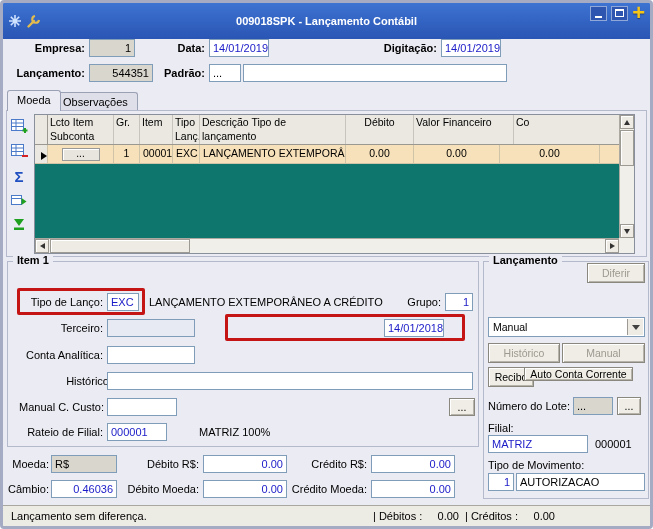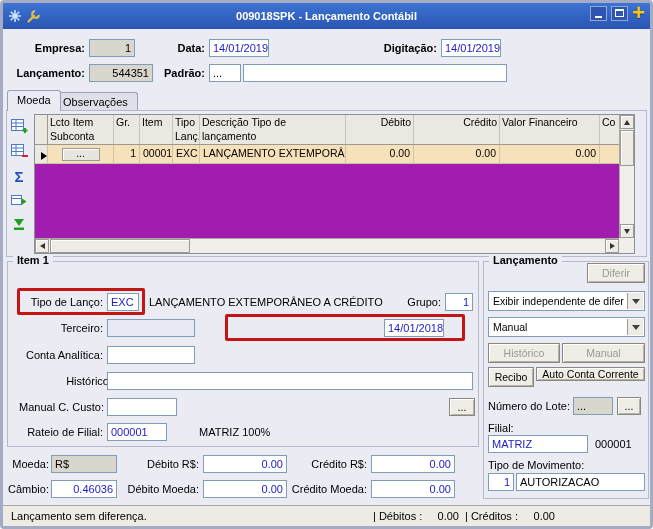--- a/index.html
+++ b/index.html
@@ -1,19 +1,19 @@
 <!DOCTYPE html>
 <html><head>
 <meta charset="utf-8">
 <style>
   *{margin:0;padding:0;box-sizing:border-box}
   body{background:#fff;font-family:"Liberation Sans",sans-serif}
   .win{position:relative;width:653px;height:529px;background:#EBEBF3;border:3px solid #A6ABC4;border-radius:4px;font-size:11px;color:#000;overflow:hidden}
   
-  .titlebar{position:absolute;top:0;left:0;right:0;height:26px;background:linear-gradient(180deg,#3D73D2,#2A55B4);display:flex;align-items:center;padding:1px 4px}
+  .titlebar{position:absolute;top:0;left:0;right:0;height:36px;background:linear-gradient(180deg,#3D73D2,#2A55B4);display:flex;align-items:center;padding:1px 4px}
   .ttitle{position:absolute;left:0;right:0;text-align:center;color:#fff;font-weight:bold;font-size:11px}
   .ticon{width:16px;height:16px;margin-right:3px;z-index:2;display:inline-flex}
   .tctrl{position:absolute;right:5px;top:2px;display:flex;align-items:center;gap:4px;z-index:2}
   .tbtn{width:17px;height:15px;background:#2E55B0;border:1px solid #8FA8D8;display:flex;align-items:center;justify-content:center}
   .min-glyph{width:7px;height:2px;background:#fff;margin-top:7px}
   .max-glyph{width:9px;height:8px;border:1px solid #fff;border-top-width:2px}
   .tplus{color:#F5C518;font-size:22px;font-weight:bold;line-height:16px;text-shadow:0 1px 1px rgba(0,0,0,.4)}
   
   .lbl{position:absolute;height:14px;line-height:13px;white-space:nowrap}
   .lbl.b{font-weight:bold}
@@ -25,26 +25,26 @@
   .fld.black{color:#000}
   .btn{position:absolute;background:#EFEDE5;border:1px solid #8A887E;box-shadow:inset 1px 1px 0 #fff,inset -1px -1px 0 #B6B4AA;display:flex;align-items:center;justify-content:center;font-size:10.5px;cursor:default;white-space:nowrap;overflow:hidden}
   .btn.dis{color:#9C9A90}
   
   .tab{position:absolute;padding:3px 9px;background:#DFDFE9;border:1px solid #9BA1B4;border-bottom:none;border-radius:3px 3px 0 0;height:18px;line-height:12px}
   .tab.active{background:#EBEBF3;height:21px;z-index:3;top:87px}
   .tabpage{position:absolute;left:3px;top:107px;width:641px;height:147px;border:1px solid #B4BACB;background:#EBEBF3}
   
   .gicon{position:absolute;width:18px;height:18px;display:flex;align-items:center;justify-content:center}
   
-  .grid{position:absolute;left:31px;top:111px;width:601px;height:140px;background:#a21caf;border:1px solid #8A8F9C;overflow:hidden}
+  .grid{position:absolute;left:31px;top:111px;width:601px;height:140px;background:#0f766e;border:1px solid #8A8F9C;overflow:hidden}
   .g-head{display:flex;height:30px;background:#EAE8E1;border-bottom:1px solid #9A9890}
   .g-cell{border-right:1px solid #C6C4BC;padding:1px 2px;font-size:10.5px;overflow:hidden;white-space:pre-line;line-height:1.3;flex:none}
   .w-mark{width:13px;background:#EAE8E1;border-right:1px solid #9A9890;padding:0}
   .w1{width:66px}.w2{width:26px}.w3{width:33px}.w4{width:27px}.w5{width:146px}.w6{width:68px}.w7{width:86px}.w8{width:100px}.w9{flex:1;border-right:none}
-  .num{text-align:right}
+  .num{text-align:center}
   .g-row{display:flex;height:19px;background:#F7E1BA}
   .g-row .g-cell{white-space:nowrap;padding:2px 3px;border-right:1px solid #CFC4A8;border-bottom:1px solid #CFC4A8;font-size:10.5px}
   .mark-tri{width:0;height:0;border-left:6px solid #000;border-top:4px solid transparent;border-bottom:4px solid transparent;margin:5px 0 0 3px}
   .mini{display:inline-block;width:38px;height:13px;background:#E8E5DE;border:1px solid #999;box-shadow:inset 1px 1px 0 #fff;text-align:center;line-height:9px;color:#000;font-size:10px}
   
   .vscroll{position:absolute;top:0;right:0;bottom:15px;width:15px;background:#F1EFE9;border-left:1px solid #ACA9A0}
   .hscroll{position:absolute;left:0;right:15px;bottom:0;height:15px;background:#F1EFE9;border-top:1px solid #ACA9A0}
   .scorner{position:absolute;right:0;bottom:0;width:15px;height:15px;background:#F1EFE9}
   .sbtn{position:absolute;width:14px;height:14px;background:#EDEBE3;border:1px solid #9C9A92;box-shadow:inset 1px 1px 0 #fff;display:flex;align-items:center;justify-content:center}
   .tri-up{width:0;height:0;border-left:3.5px solid transparent;border-right:3.5px solid transparent;border-bottom:5px solid #333}
@@ -148,21 +148,20 @@
     <div class="g-head">
       <div class="g-cell w-mark"></div>
       <div class="g-cell w1">Lcto Item
 Subconta</div>
       <div class="g-cell w2">Gr.</div>
       <div class="g-cell w3">Item</div>
       <div class="g-cell w4">Tipo
 Lanç.</div>
       <div class="g-cell w5">Descrição Tipo de lançamento</div>
       <div class="g-cell w6 num">Débito</div>
-      <div class="g-cell w7 num">Crédito</div>
       <div class="g-cell w8">Valor Financeiro</div>
       <div class="g-cell w9">Co</div>
     </div>
     <div class="g-row">
       <div class="g-cell w-mark">
           <div class="mark-tri"></div>
         </div>
       <div class="g-cell w1" style="text-align:center"><span class="mini">...</span></div>
       <div class="g-cell w2 num">1</div>
       <div class="g-cell w3">00001</div>
@@ -232,37 +231,31 @@
   <div class="fld right" style="left:48px;top:477px;width:66px">0.46036</div>
   <span class="lbl r" style="left:120px;top:480px;width:76px">Débito Moeda:</span>
   <div class="fld right" style="left:200px;top:477px;width:84px">0.00</div>
   <span class="lbl r" style="left:284px;top:480px;width:80px">Crédito Moeda:</span>
   <div class="fld right" style="left:368px;top:477px;width:84px">0.00</div>
 
   <div class="gbox" style="left:480px;top:258px;width:166px;height:238px"></div>
   <span class="gtitle" style="left:486px;top:251px">Lançamento</span>
   <div class="btn dis" style="left:584px;top:260px;width:58px;height:20px">Diferir</div>
 
-  <div class="combo" style="left:485px;top:288px;width:157px">
-    <span class="combo-txt">Exibir independente de difer</span>
-    <span class="dd">
-        <span class="dd-tri"></span>
-      </span>
-  </div>
   <div class="combo" style="left:485px;top:314px;width:157px">
     <span class="combo-txt">Manual</span>
     <span class="dd">
         <span class="dd-tri"></span>
       </span>
   </div>
 
   <div class="btn dis" style="left:485px;top:340px;width:72px;height:20px">Histórico</div>
   <div class="btn dis" style="left:559px;top:340px;width:83px;height:20px">Manual</div>
   <div class="btn" style="left:485px;top:364px;width:46px;height:20px">Recibo</div>
-  <div class="btn" style="left:533px;top:364px;width:109px;height:14px">Auto Conta Corrente</div>
+  <div class="btn" style="left:521px;top:364px;width:109px;height:14px">Auto Conta Corrente</div>
 
   <span class="lbl" style="left:485px;top:397px">Número do Lote:</span>
   <div class="fld gray" style="left:570px;top:394px;width:40px">...</div>
   <div class="btn" style="left:614px;top:394px;width:24px;height:18px">...</div>
 
   <span class="lbl" style="left:485px;top:419px">Filial:</span>
   <div class="fld" style="left:485px;top:432px;width:100px">MATRIZ</div>
   <span class="lbl" style="left:592px;top:435px">000001</span>
 
   <span class="lbl" style="left:485px;top:456px">Tipo de Movimento:</span>

